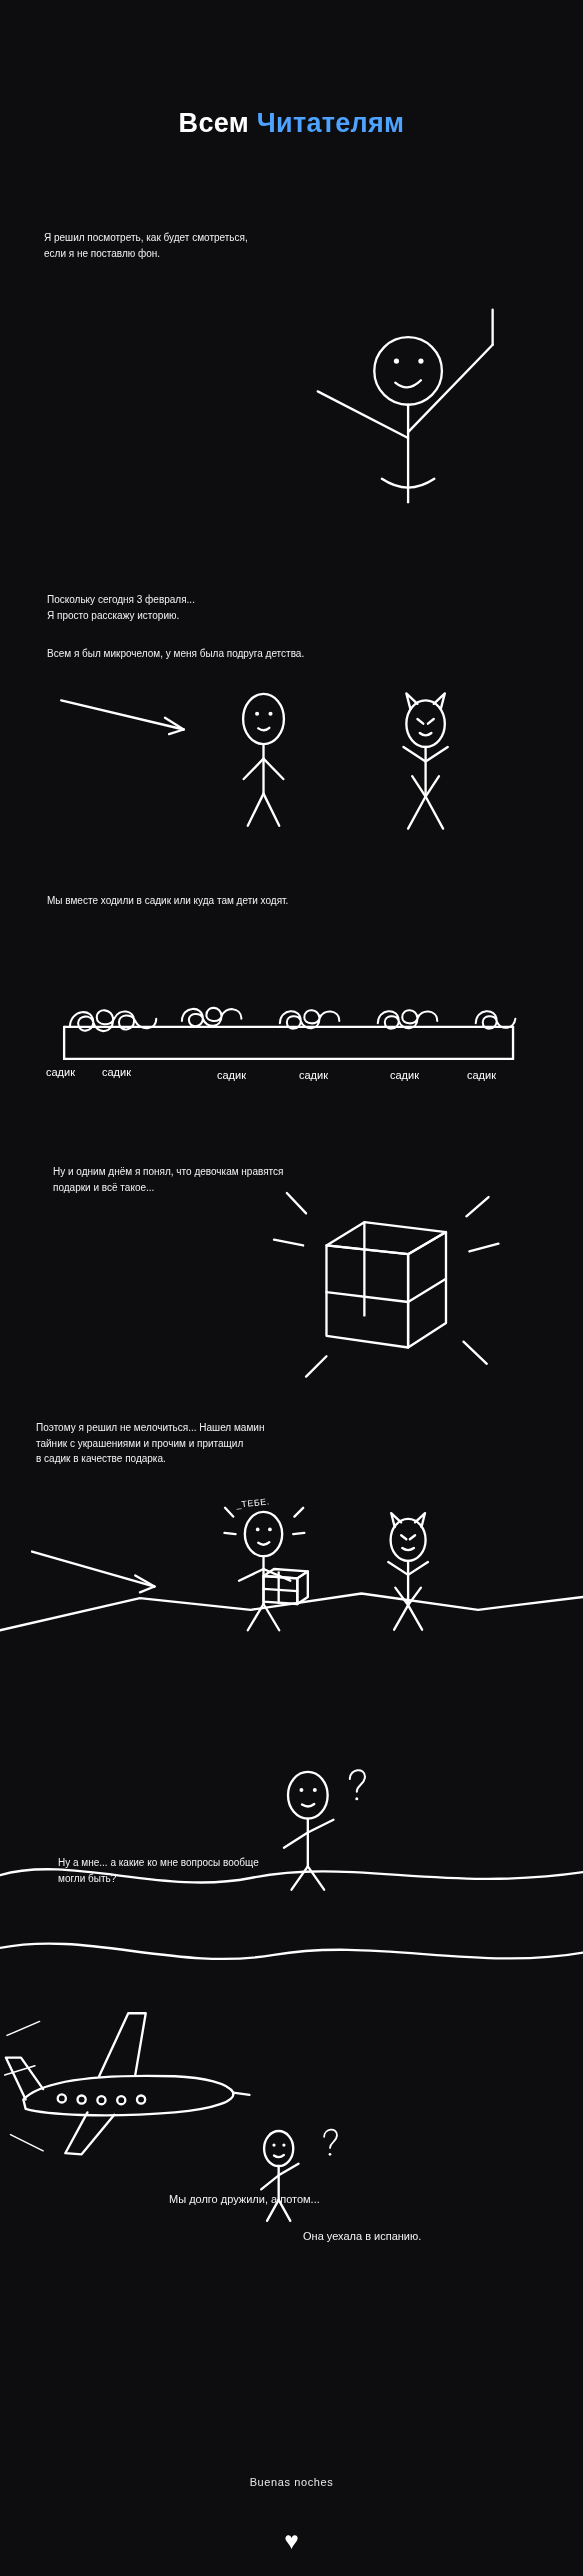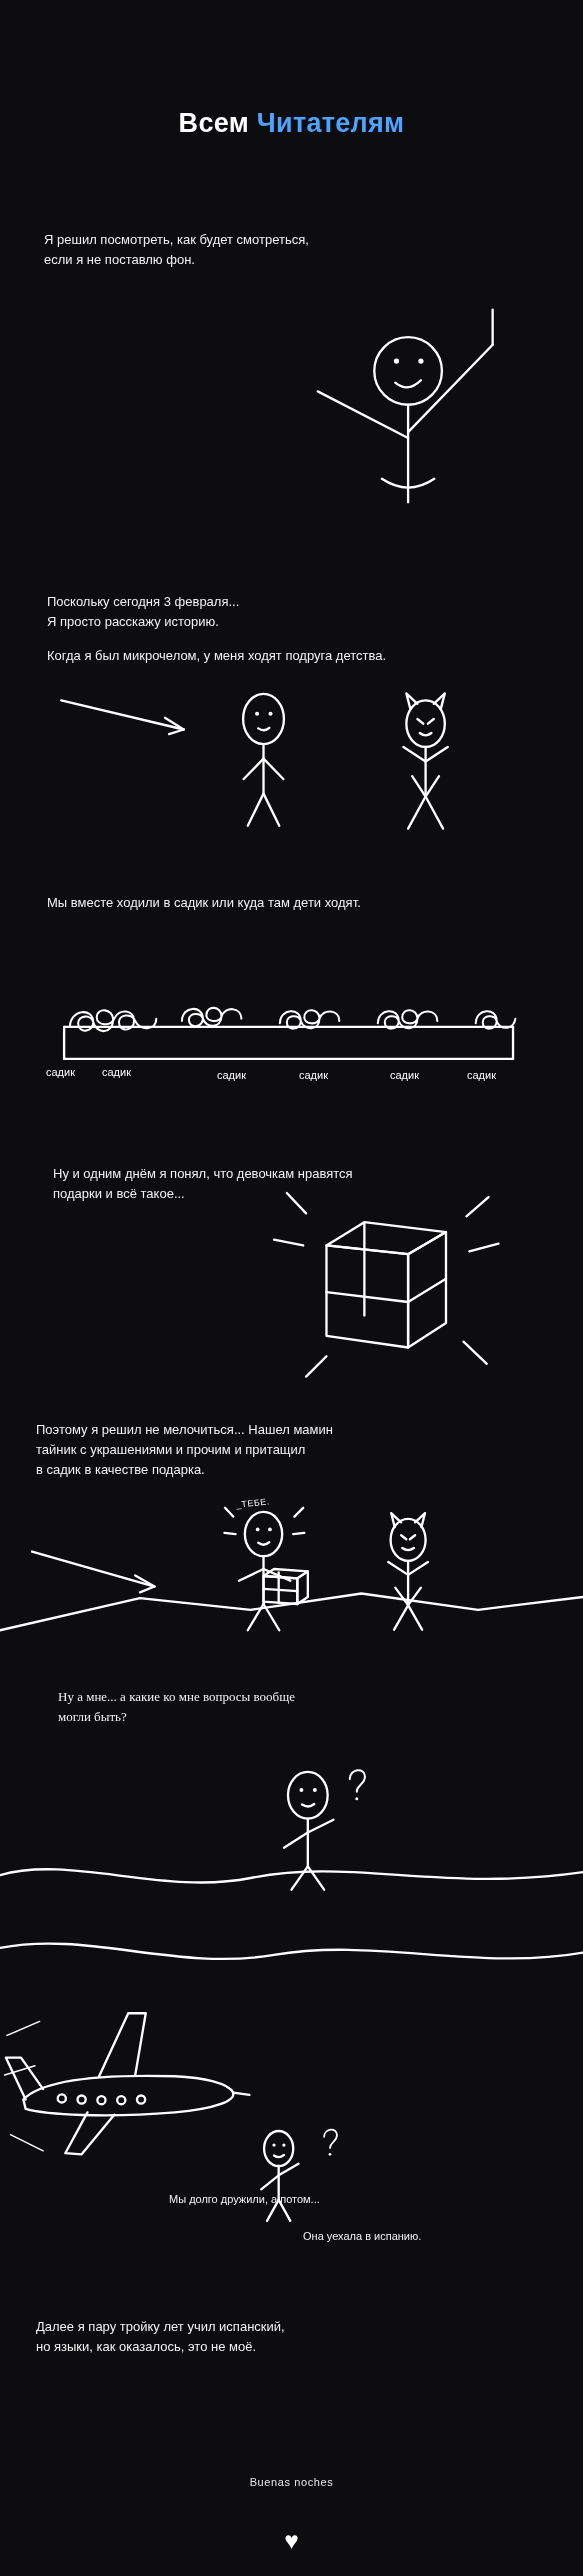--- a/index.html
+++ b/index.html
@@ -36,21 +36,21 @@
     font-size: 27px;
     font-weight: bold;
     letter-spacing: 0.3px;
   }
   .title-accent { color: #4da3ff; }
   .title-white { color: #ffffff; }
 
   
   .caption {
     position: absolute;
-    font-size: 13px;
+    font-size: 10px;
     line-height: 1.55;
     color: #f2f2f2;
     white-space: pre-line;
     font-weight: 400;
   }
 
   
   svg.art {
     position: absolute;
     left: 0;
@@ -279,45 +279,43 @@
       <circle cx="566" cy="3634" r="2.3" fill="#ffffff" stroke="none"></circle>
 
     </g>
   </svg>
 
   <div class="caption" style="top:195px; left:44px;">Я решил посмотреть, как будет смотреться,
 если я не поставлю фон.</div>
 
   <div class="caption" style="top:557px; left:47px;">Поскольку сегодня 3 февраля...
 Я просто расскажу историю.</div>
-  <div class="caption" style="top:611px; left:47px;">Когда я был микрочелом, у меня ходят подруга детства.</div>
+  <div class="caption" style="top:611px; left:47px;">Всем я был микрочелом, у меня была подруга детства.</div>
 
   <div class="caption" style="top:858px; left:47px;">Мы вместе ходили в садик или куда там дети ходят.</div>
 
   <div class="kindergarten-label" style="top:1031px; left:46px;">садик</div>
   <div class="kindergarten-label" style="top:1031px; left:102px;">садик</div>
   <div class="kindergarten-label" style="top:1034px; left:217px;">садик</div>
   <div class="kindergarten-label" style="top:1034px; left:299px;">садик</div>
   <div class="kindergarten-label" style="top:1034px; left:390px;">садик</div>
   <div class="kindergarten-label" style="top:1034px; left:467px;">садик</div>
 
   <div class="caption" style="top:1129px; left:53px;">Ну и одним днём я понял, что девочкам нравятся
 подарки и всё такое...</div>
 
   <div class="caption" style="top:1385px; left:36px;">Поэтому я решил не мелочиться... Нашел мамин
 тайник с украшениями и прочим и притащил
 в садик в качестве подарка.</div>
   <div class="tebe-label" style="top:1463px; left:236px; transform:rotate(-6deg);">_ТЕБЕ.</div>
 
-  <div class="caption" style="top:1652px; left:58px;font-family:Liberation Serif, serif;">Ну а мне... а какие ко мне вопросы вообще
+  <div class="caption" style="top:1820px; left:58px;">Ну а мне... а какие ко мне вопросы вообще
 могли быть?</div>
 
   <div class="dialog" style="top:2158px; left:169px;">Мы долго дружили, а потом...</div>
   <div class="dialog" style="top:2195px; left:303px;">Она уехала в испанию.</div>
 
-  <div class="caption" style="top:2282px; left:36px;">Далее я пару тройку лет учил испанский,
-но языки, как оказалось, это не моё.</div>
 
   <div class="closing" style="top:2441px;">Buenas noches</div>
   <div class="heart" style="top:2494px;">♥</div>
 
 </div>
 
 
 </body></html>

